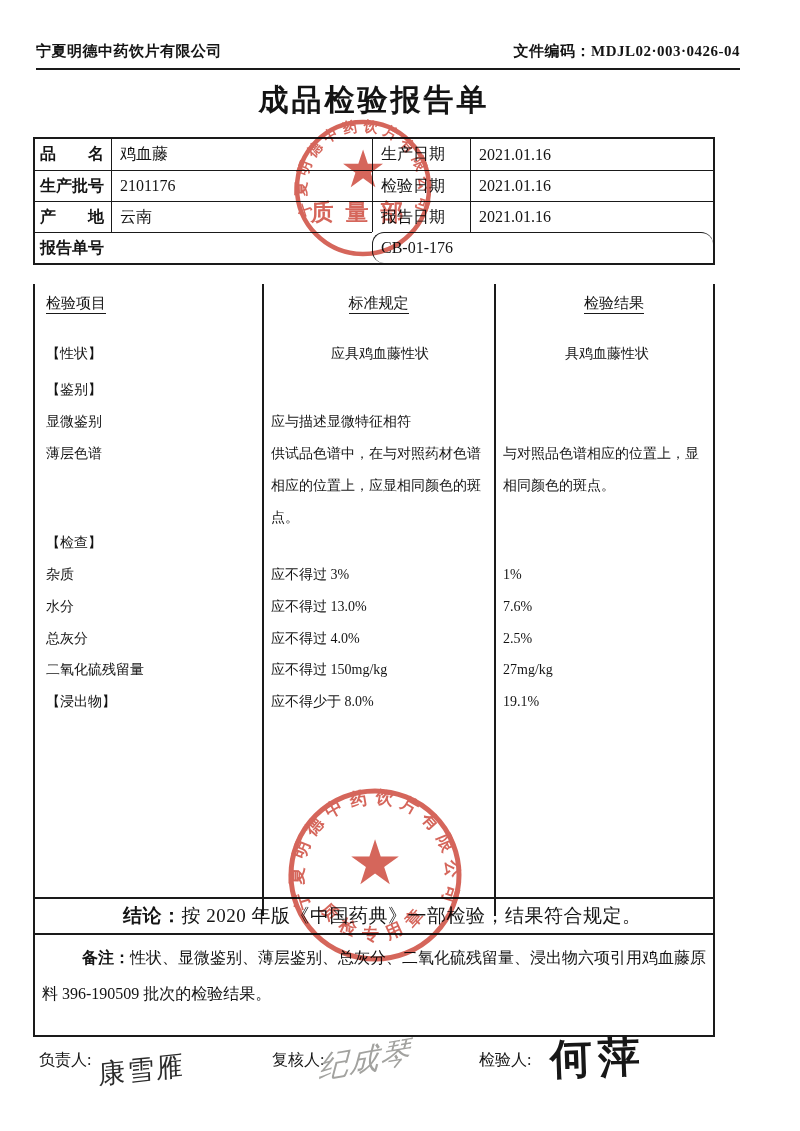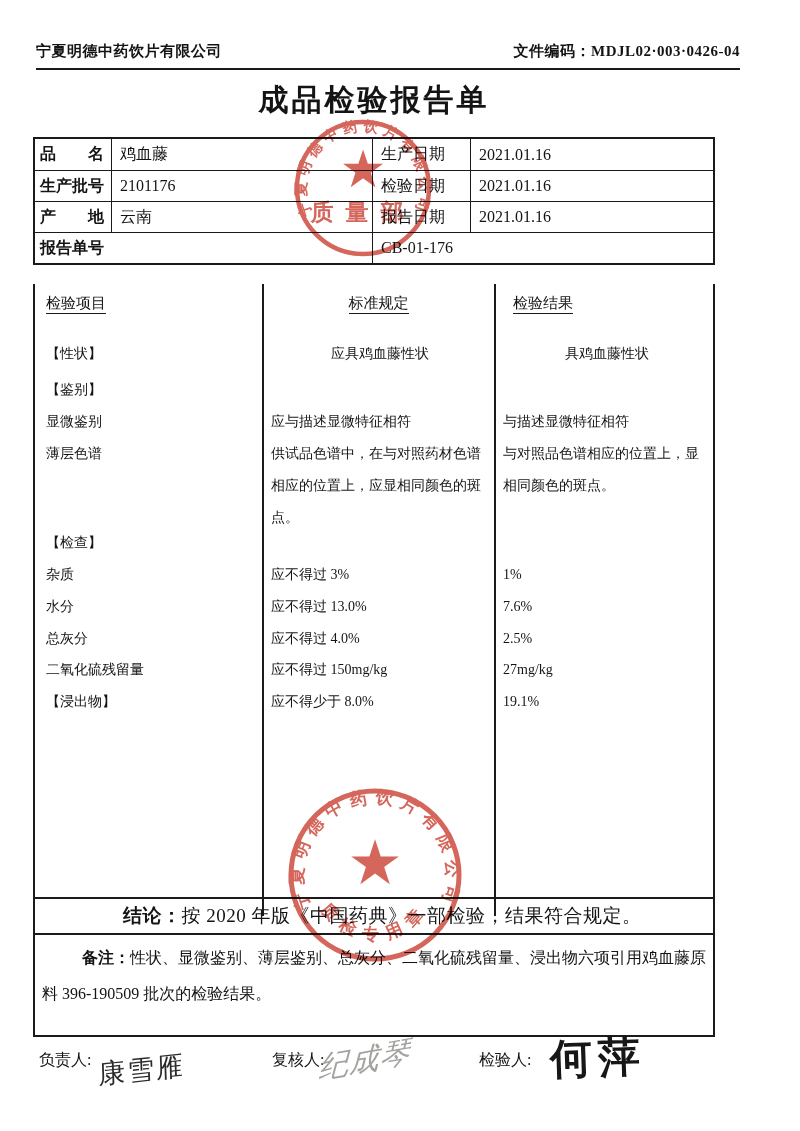--- a/index.html
+++ b/index.html
@@ -25,39 +25,39 @@
     position:absolute; left:33px; top:137px; width:682px;
     border:2px solid #1a1a1a;
     display:grid; grid-template-columns:76px 261px 98px auto;
     grid-auto-rows:31px; font-size:16px;
   }
   .ig { border-top:1.5px solid #1a1a1a; border-left:1.5px solid #1a1a1a;
         display:flex; align-items:center; padding:0 8px; white-space:nowrap; overflow:hidden;}
   .ig.nt { border-top:none; } .ig.nl { border-left:none;font-weight:bold; }
   .ig.lab { padding:0 5px; }
   .ig.span2 { grid-column:1 / 3; }
-  .ig.span34 { grid-column:3 / 5; }
+  .ig.span34 { grid-column:3 / 5;border-radius:12px; }
   
   .main-box {
     position:absolute; left:33px; top:265px; width:682px; height:632px;
     border:2px solid #1a1a1a; border-top:none; border-bottom:none;
     font-size:14px;
     margin-top:19px;
   }
   .vdiv { position:absolute; top:0; bottom:0; width:1.5px; background:#1a1a1a; }
   .vd1 { left:227px; } .vd2 { left:459px; }
   .cellline { position:absolute; line-height:32px; }
   .ci { left:11px; white-space:nowrap; }
   .cs { left:236px; width:218px; }
   .cr { left:468px; width:208px; }
   .colhdr { position:absolute; top:6px; line-height:26px; font-size:15px; }
   .colhdr span { border-bottom:1.2px solid #1a1a1a; padding-bottom:2px; }
   .h1 { left:11px; }
   .h2 { left:228px; width:231px; text-align:center; }
-  .h3 { left:460px; width:220px; text-align:left;padding-left:18px; }
+  .h3 { left:460px; width:220px; text-align:center;padding-left:18px; }
   .t0{top:54px;text-align:center;} .t1{top:90px;} .t2{top:122px;} .t3{top:154px;}
   .t4{top:243px;} .t5{top:275px;} .t6{top:307px;} .t7{top:339px;}
   .t8{top:370px;} .t9{top:402px;}
   
   .concl-box {
     position:absolute; left:33px; top:897px; width:682px; height:38px;
     border:2px solid #1a1a1a;
     display:flex; align-items:center; padding-left:88px;
     font-size:19px; letter-spacing:0.5px; white-space:nowrap;
   }
@@ -127,21 +127,20 @@
     <div class="colhdr h3"><span>检验结果</span></div>
 
     <div class="cellline ci t0">【性状】</div>
     <div class="cellline cs t0">应具鸡血藤性状</div>
     <div class="cellline cr t0">具鸡血藤性状</div>
 
     <div class="cellline ci t1">【鉴别】</div>
 
     <div class="cellline ci t2">显微鉴别</div>
     <div class="cellline cs t2">应与描述显微特征相符</div>
-    <div class="cellline cr t2">与描述显微特征相符</div>
 
     <div class="cellline ci t3">薄层色谱</div>
     <div class="cellline cs t3">供试品色谱中，在与对照药材色谱相应的位置上，应显相同颜色的斑点。</div>
     <div class="cellline cr t3">与对照品色谱相应的位置上，显相同颜色的斑点。</div>
 
     <div class="cellline ci t4">【检查】</div>
 
     <div class="cellline ci t5">杂质</div>
     <div class="cellline cs t5">应不得过 3%</div>
     <div class="cellline cr t5">1%</div>

